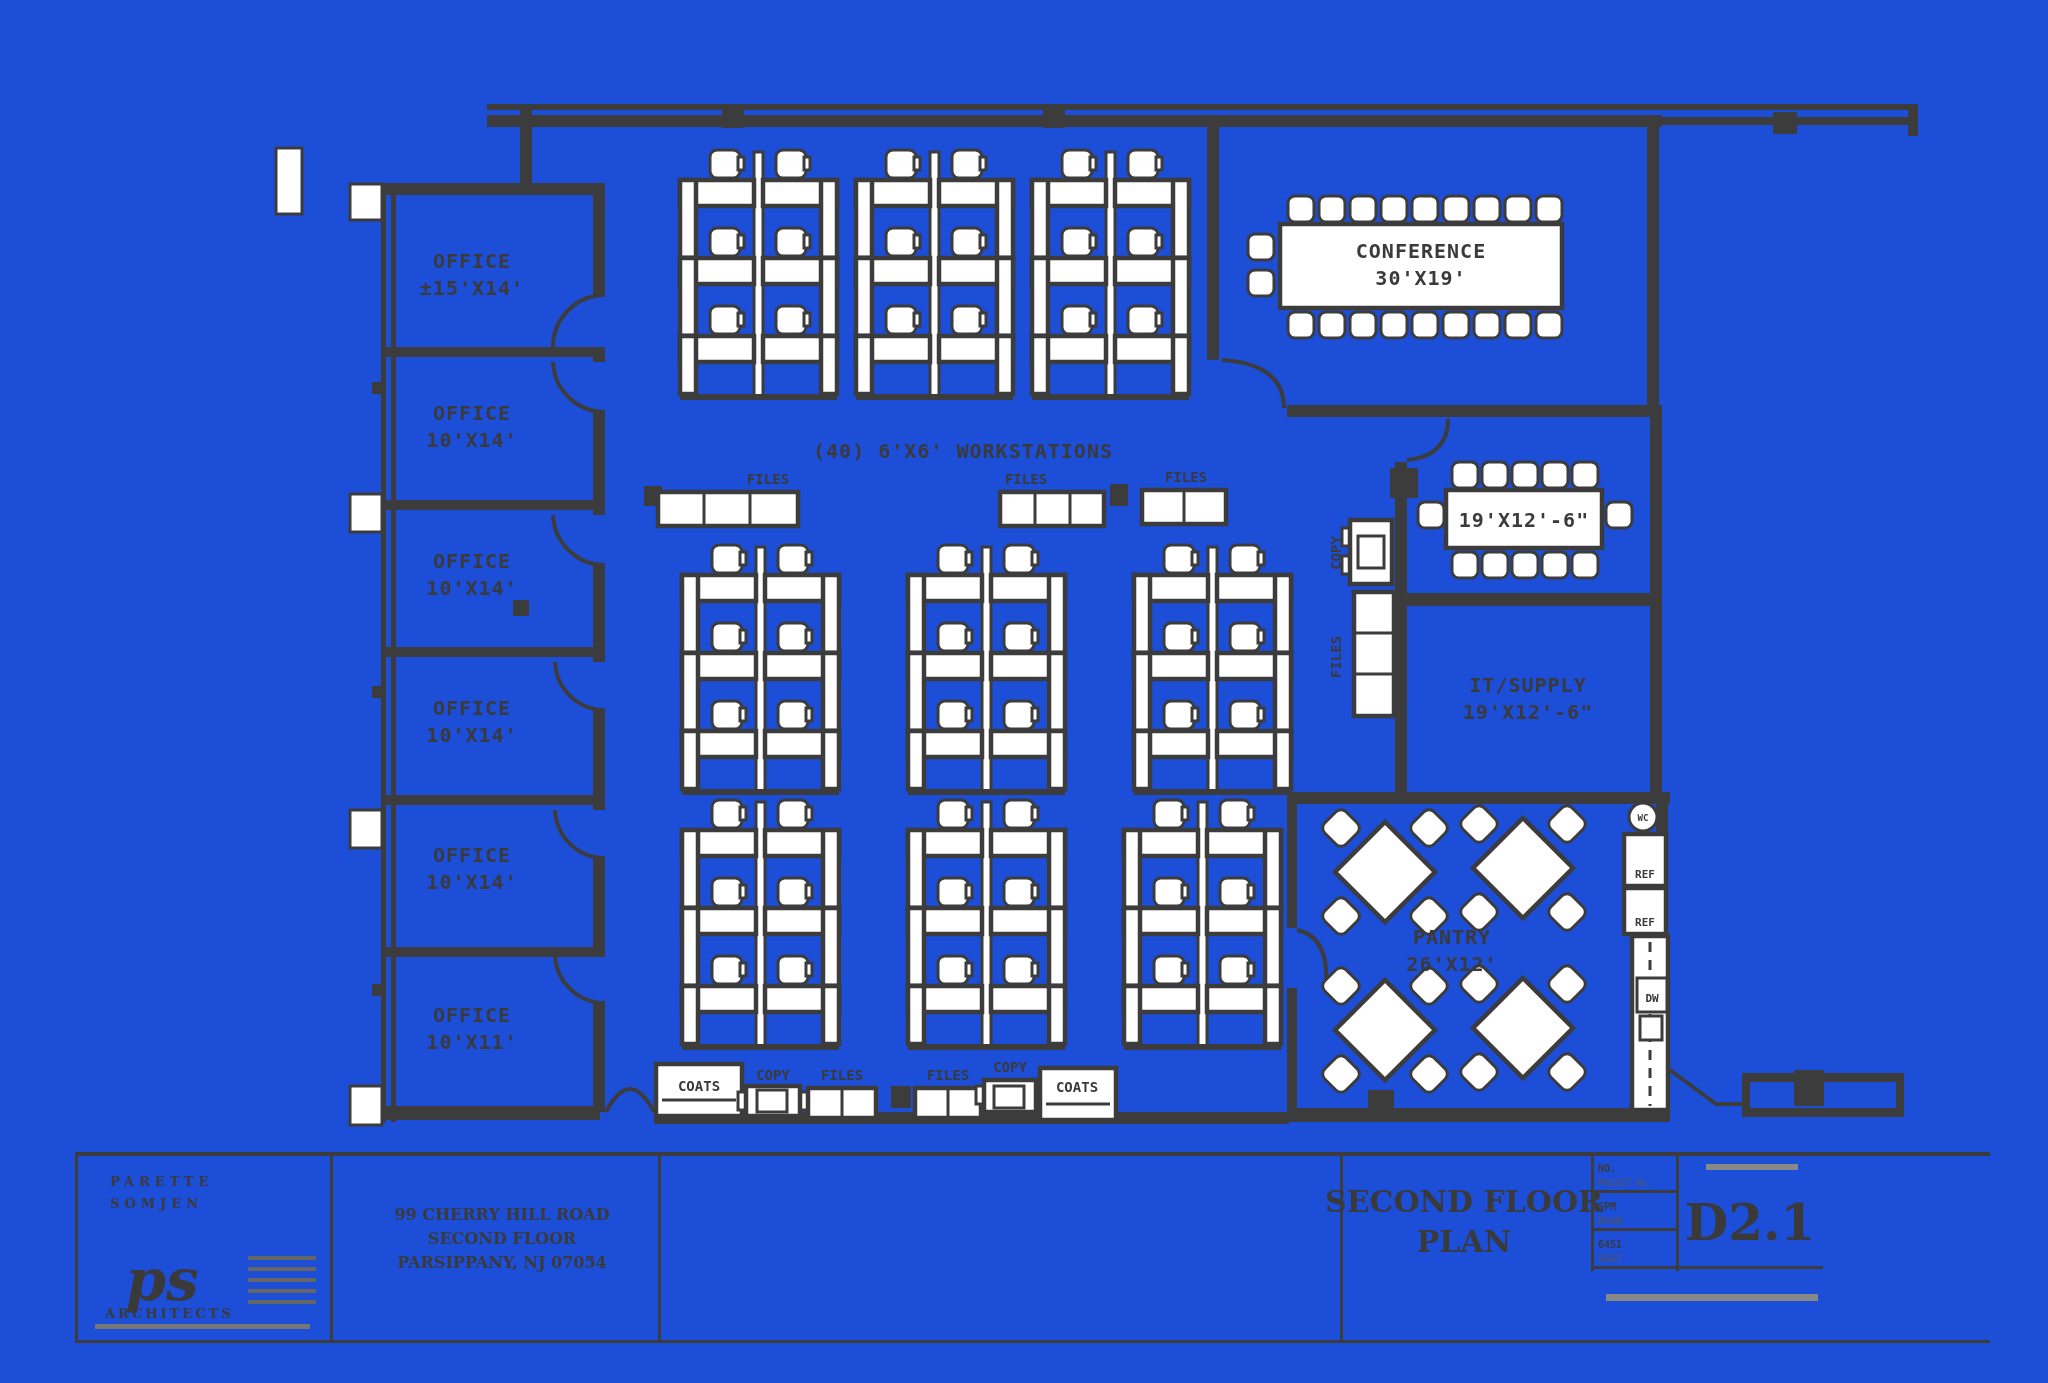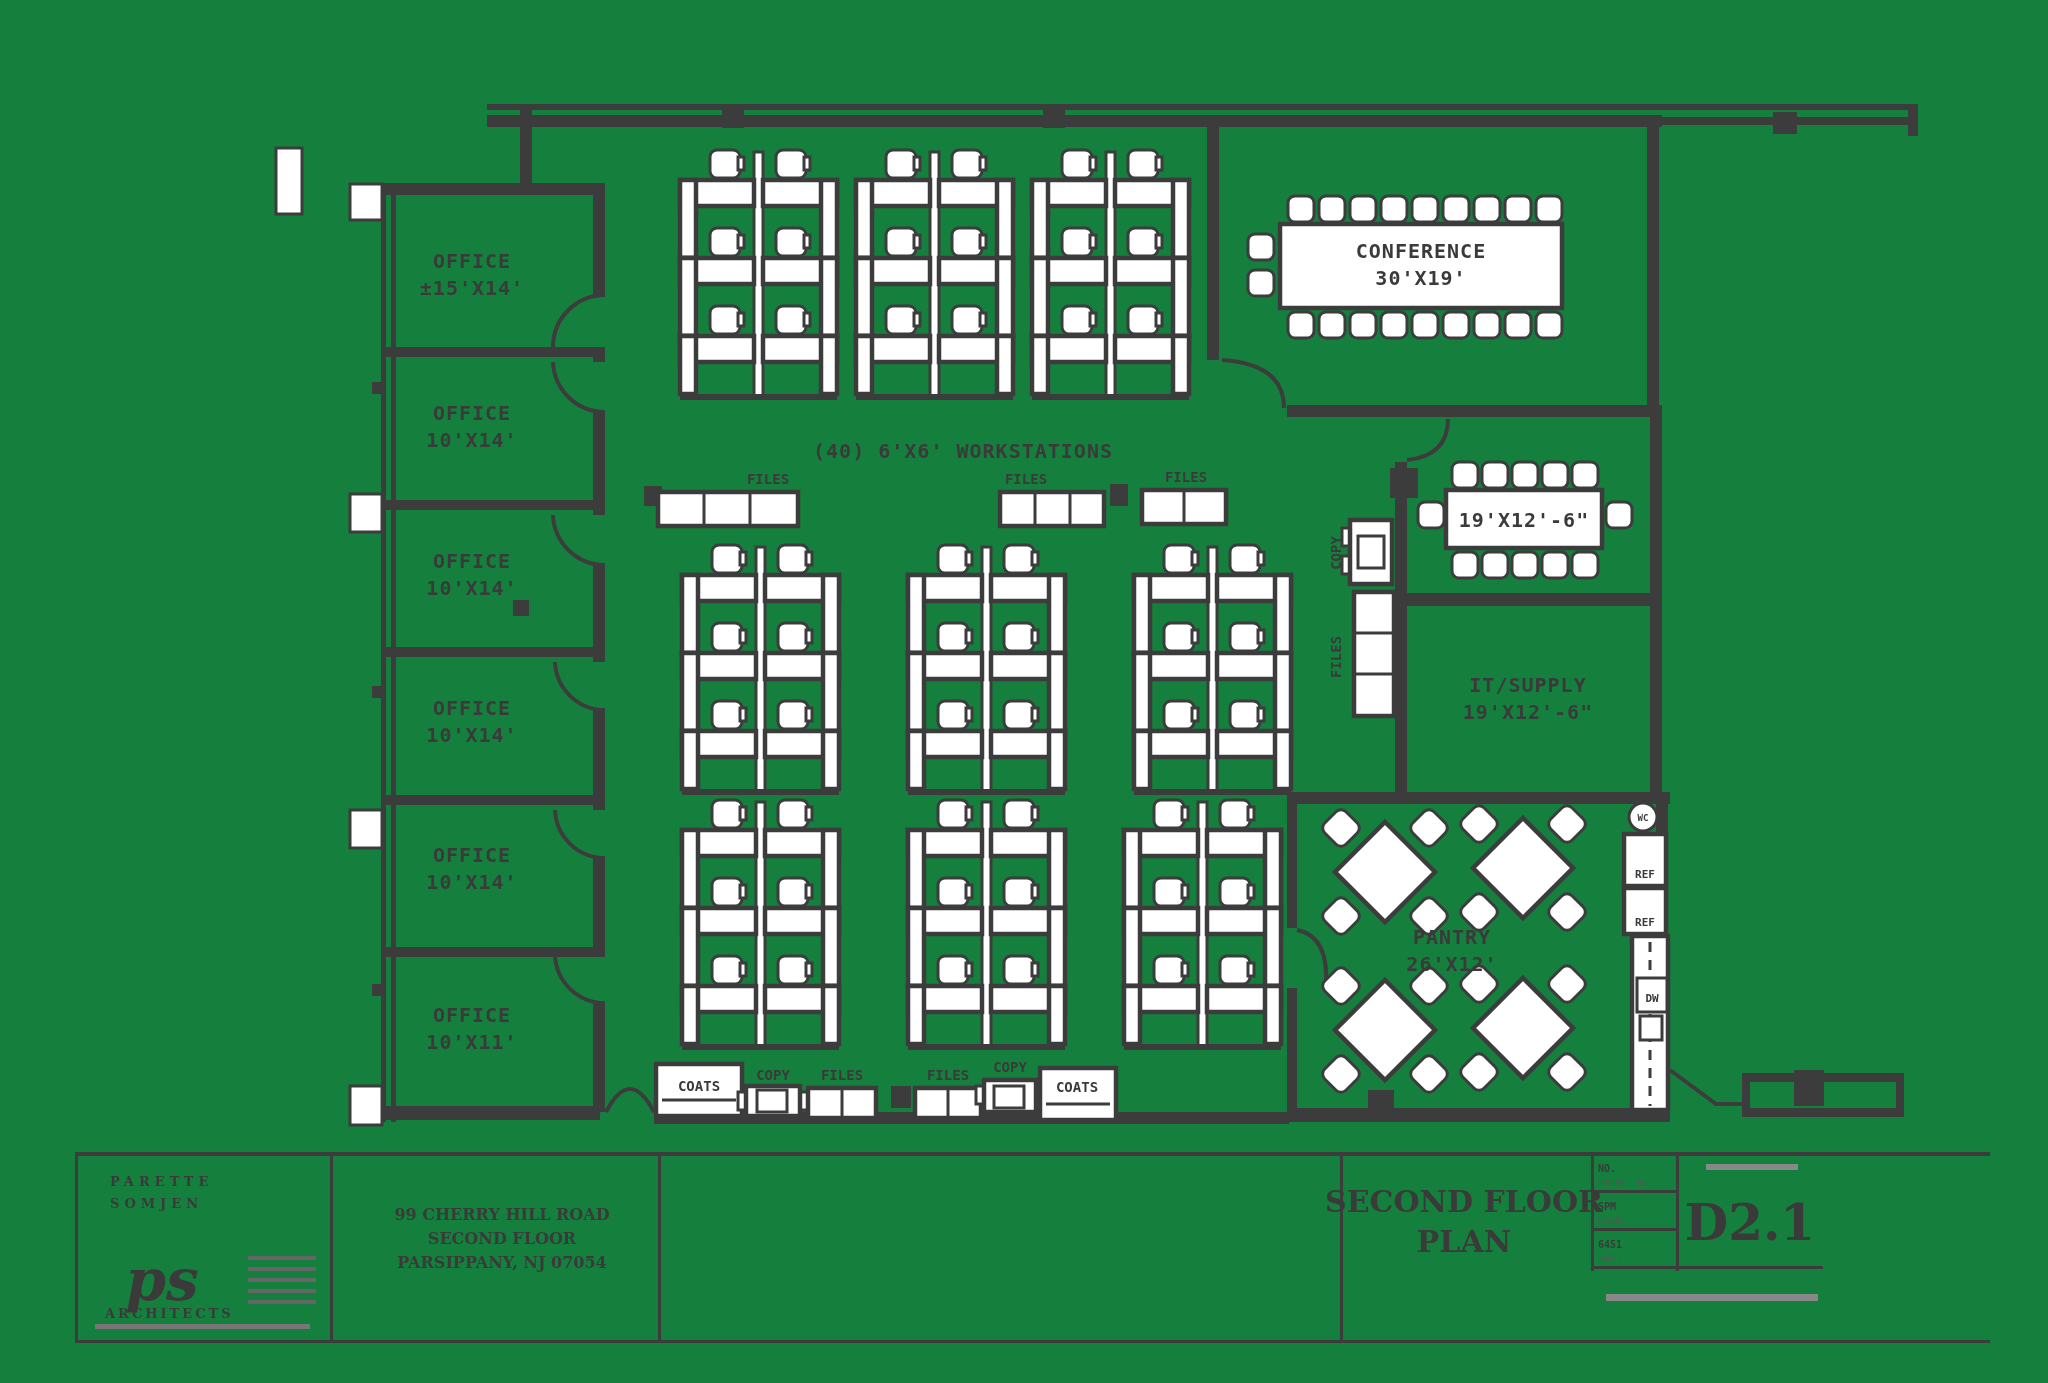--- a/index.html
+++ b/index.html
@@ -1,16 +1,16 @@
 <!DOCTYPE html>
 <html><head>
 <meta charset="utf-8">
 <style>
   html,body{margin:0;padding:0;background:#ffffff;}
-  #sheet{position:relative;width:2048px;height:1383px;background:#15803d;overflow:hidden;}
+  #sheet{position:relative;width:2048px;height:1383px;background:#1d4ed8;overflow:hidden;}
   svg{position:absolute;left:0;top:0;}
   .w{fill:#3c3c3c;}
   .fw{fill:#ffffff;stroke:#3c3c3c;stroke-width:4.5;}
   .fw3{fill:#ffffff;stroke:#3c3c3c;stroke-width:3;}
   .ln{stroke:#3c3c3c;stroke-width:3;fill:none;}
   .arc{stroke:#3c3c3c;stroke-width:4;fill:none;}
   .dash{stroke:#3c3c3c;stroke-width:3;fill:none;stroke-dasharray:10 8;}
   text{fill:#3a3a3a;}
   .rlabel{font-family:"DejaVu Sans Mono",monospace;font-weight:bold;font-size:20px;text-anchor:middle;letter-spacing:1px;}
   .slabel{font-family:"DejaVu Sans Mono",monospace;font-weight:bold;font-size:14px;text-anchor:middle;}

